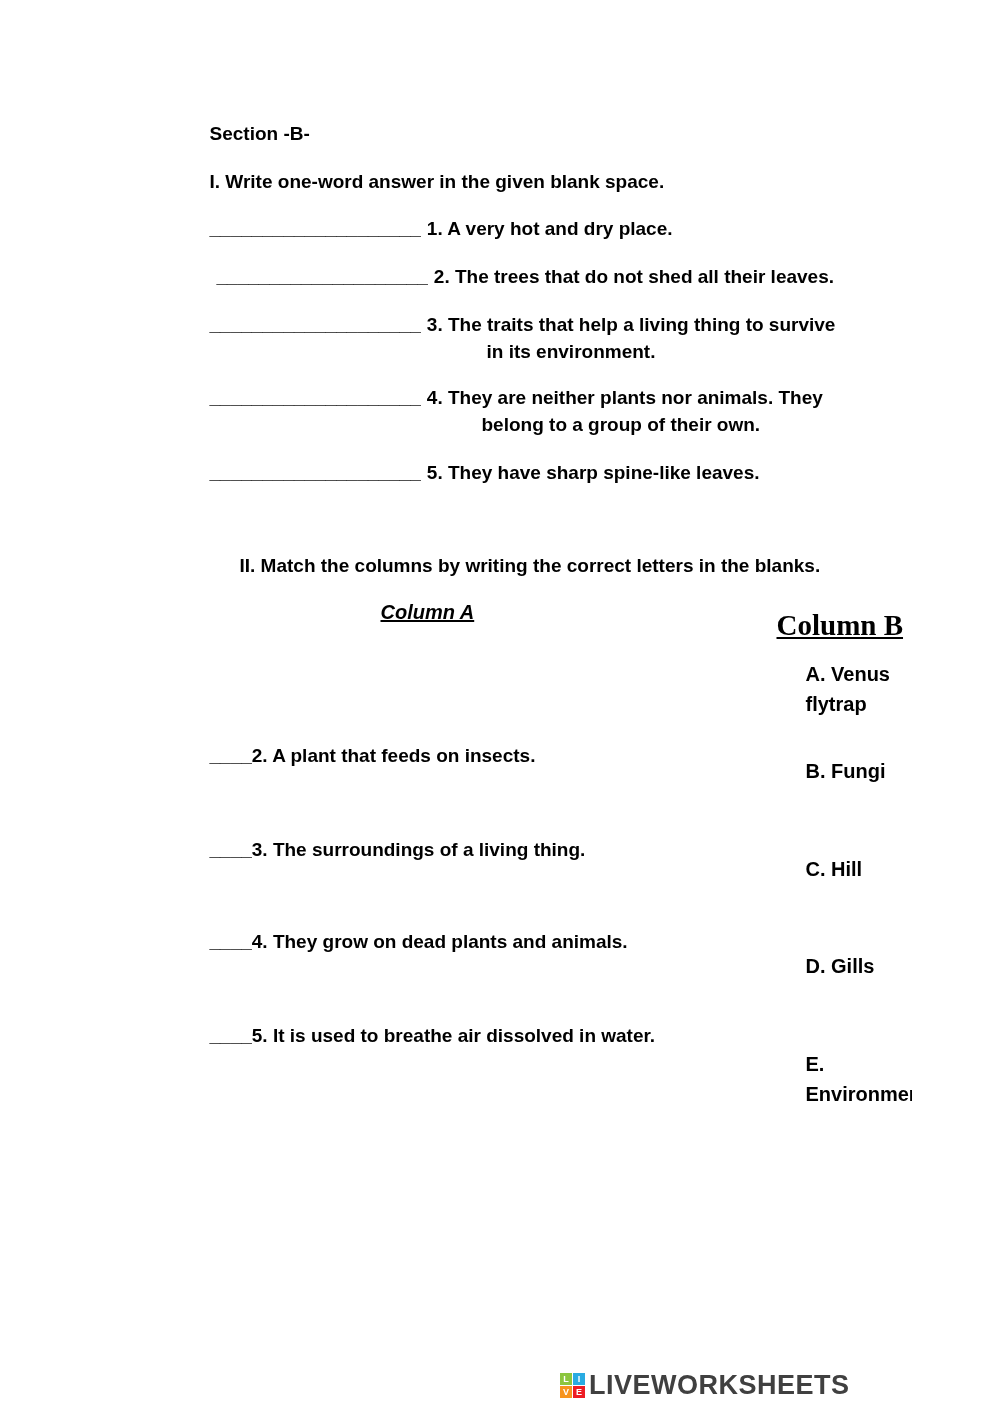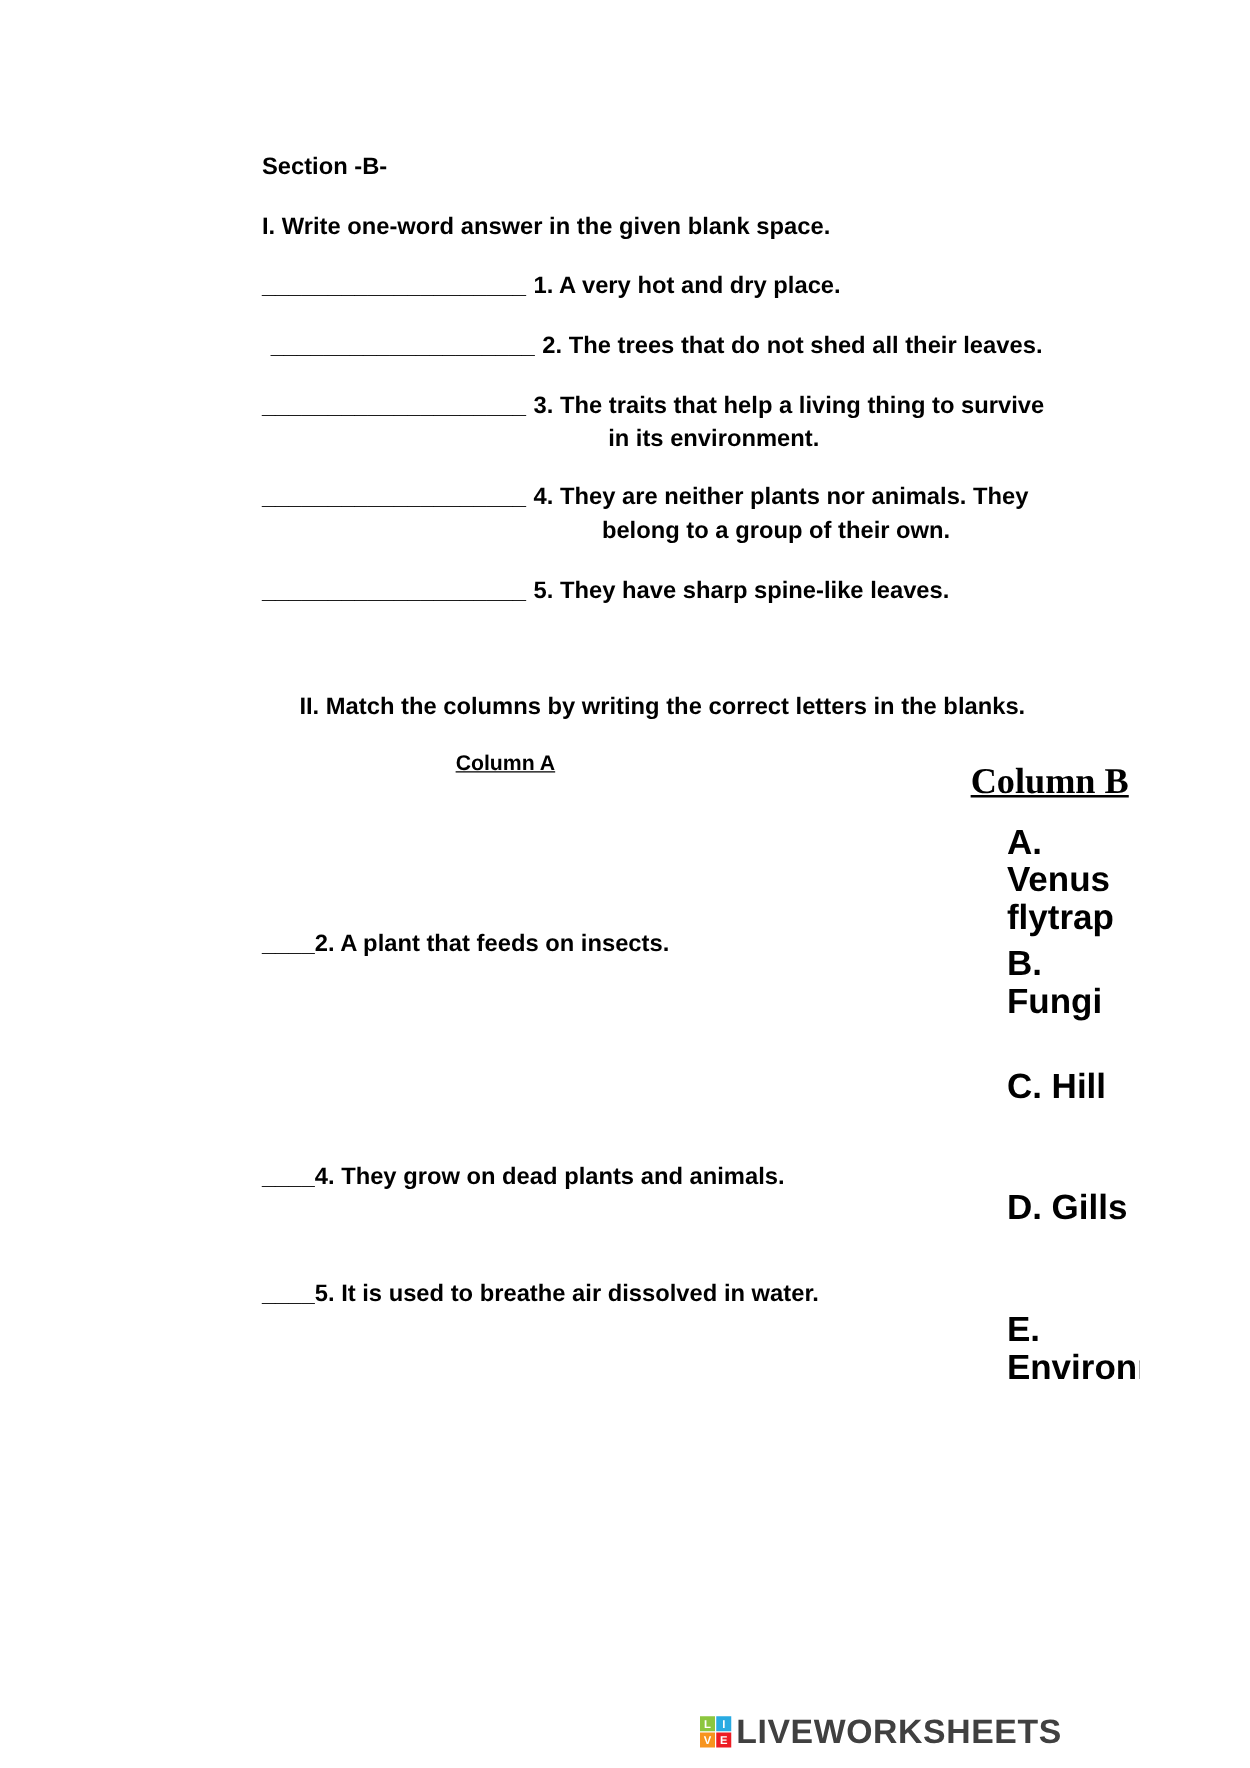--- a/index.html
+++ b/index.html
@@ -24,30 +24,30 @@
   .pos-q1     { left:121px; top:215px; }
   .pos-q2     { left:128px; top:263px; }
   .pos-q3     { left:121px; top:311px; }
   .pos-q3c    { left:398px; top:338px; }
   .pos-q4     { left:121px; top:384px; }
   .pos-q4c    { left:393px; top:411px; }
   .pos-q5     { left:121px; top:459px; }
 
   .pos-inst2  { left:121px; top:552px;margin-left:30px; }
 
-  .pos-colA-h { left:276px; top:601px; font-size:17px; text-decoration:underline; }
+  .pos-colA-h { left:292px; top:601px; font-size:20px; text-decoration:underline;font-style:italic; }
   .pos-colB-h { left:688px; top:609px; font-size:29px; font-family:"Liberation Serif", serif; text-decoration:underline; }
 
   .pos-a1 { left:121px; top:647px;  }
   .pos-a2 { left:121px; top:742px;  }
   .pos-a3 { left:121px; top:836px;  }
   .pos-a4 { left:121px; top:928px;  }
   .pos-a5 { left:121px; top:1022px; }
 
-  .colB-item { left:717px; font-size:28px; line-height:30px; }
+  .colB-item { left:717px; font-size:20px; line-height:30px; }
   .pos-b1 { top:659px;  }
   .pos-b2 { top:756px;  }
   .pos-b3 { top:854px;  }
   .pos-b4 { top:951px;  }
   .pos-b5 { top:1049px; }
 
   .blank { white-space:pre; }
   .qtext { margin-left:6px; }
 
   .footer {
@@ -100,20 +100,21 @@
   <div class="abs fs19 pos-q5"><span class="blank">____________________</span><span class="qtext">5. They have sharp spine-like leaves.</span></div>
 
   <div class="abs fs19 pos-inst2">II.  Match the columns by writing the correct letters in the blanks.</div>
 
   <div class="abs pos-colA-h">Column A</div>
   <div class="abs pos-colB-h">Column B</div>
 
 
   <div class="abs fs19 pos-a2"><span class="blank">____</span><span>2. A plant that feeds on insects.</span></div>
 
+  <div class="abs fs19 pos-a3"><span class="blank">____</span><span>3. The surroundings of a living thing.</span></div>
 
   <div class="abs fs19 pos-a4"><span class="blank">____</span><span>4. They grow on dead plants and animals.</span></div>
 
   <div class="abs fs19 pos-a5"><span class="blank">____</span><span>5. It is used to breathe air dissolved in water.</span></div>
 
   <div class="abs colB-item pos-b1">A. Venus flytrap</div>
   <div class="abs colB-item pos-b2">B. Fungi</div>
   <div class="abs colB-item pos-b3">C. Hill</div>
   <div class="abs colB-item pos-b4">D. Gills</div>
   <div class="abs colB-item pos-b5">E. Environment</div>

